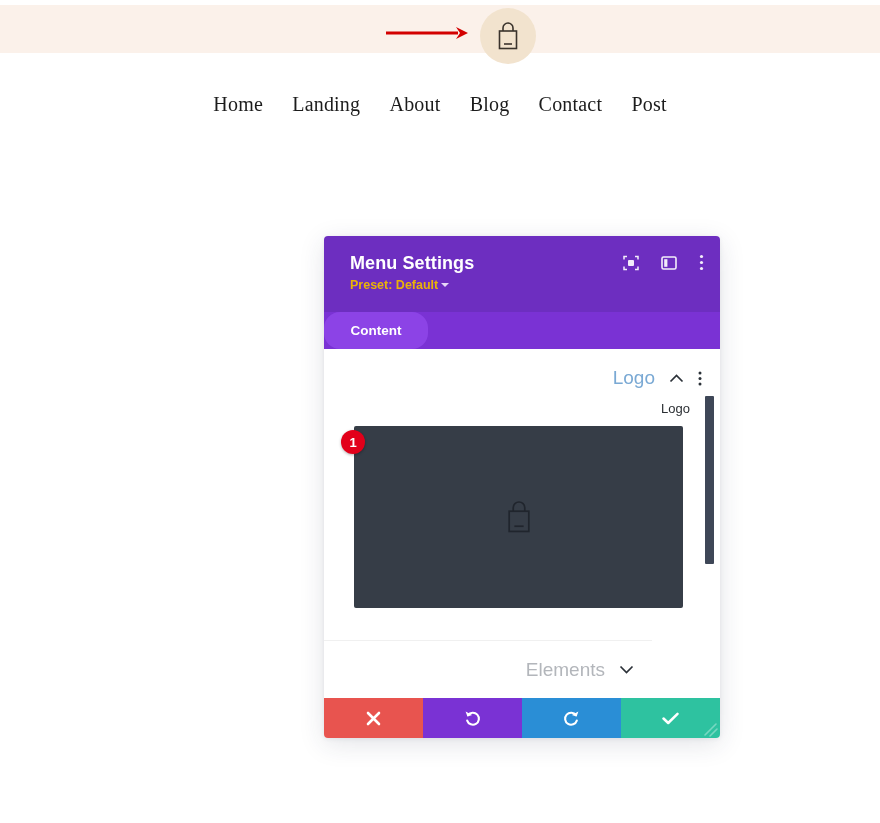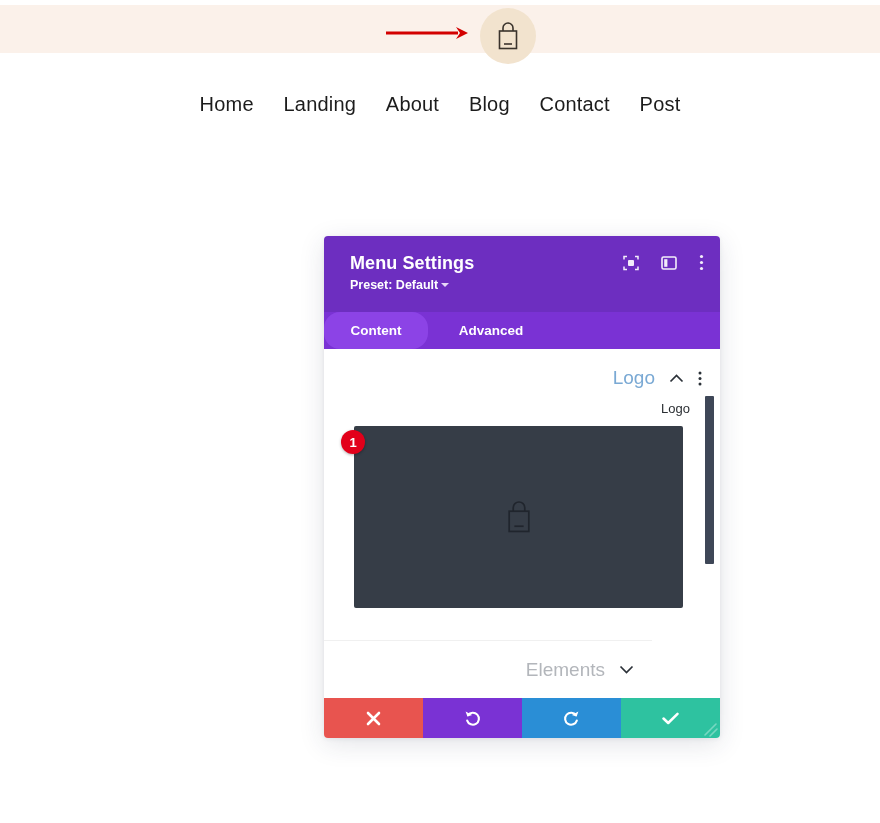--- a/index.html
+++ b/index.html
@@ -44,21 +44,21 @@
     left: 386px; top: 26px;
     width: 82px; height: 14px;
   }
 
   
   .site-nav {
     position: absolute;
     left: 0; top: 93px;
     width: 880px;
     text-align: center;
-    font-family: Liberation Sans, sans-serif;
+    font-family: Liberation Serif, serif;
     font-size: 20px;
     color: #1c1c1c;
     letter-spacing: .2px;
   }
   .site-nav .nav-item {
     display: inline-block;
     margin: 0 12px;
     cursor: pointer;
   }
 
@@ -81,21 +81,21 @@
   }
   .modal-title {
     color: #ffffff;
     font-size: 18px;
     font-weight: bold;
     line-height: 22px;
     letter-spacing: .1px;
   }
   .modal-preset {
     margin-top: 4px;
-    color: #ffffff;
+    color: #eab308;
     font-size: 12.5px;
     font-weight: bold;
     cursor: pointer;
     display: inline-block;
   }
   .caret-dn {
     display: inline-block;
     width: 0; height: 0;
     margin-left: 3px;
     vertical-align: 2px;
@@ -301,21 +301,20 @@
             <circle cx="2.5" cy="2.5" r="1.6" fill="#fff"></circle>
             <circle cx="2.5" cy="8.5" r="1.6" fill="#fff"></circle>
             <circle cx="2.5" cy="14.5" r="1.6" fill="#fff"></circle>
           </svg>
         </span>
       </div>
     </div>
 
     <div class="tabs">
       <div class="tab t-content">Content</div>
-      <div class="tab t-advanced">Advanced</div>
     </div>
 
     <div class="modal-body">
 
       <div class="section-head">
         <div class="section-title">Logo</div>
         <span class="sec-ctl">
           <svg width="15" height="9" viewBox="0 0 15 9">
             <path d="M1.5 7.5 L7.5 1.5 L13.5 7.5" fill="none" stroke="#2b3138" stroke-width="1.7"></path>
           </svg>

